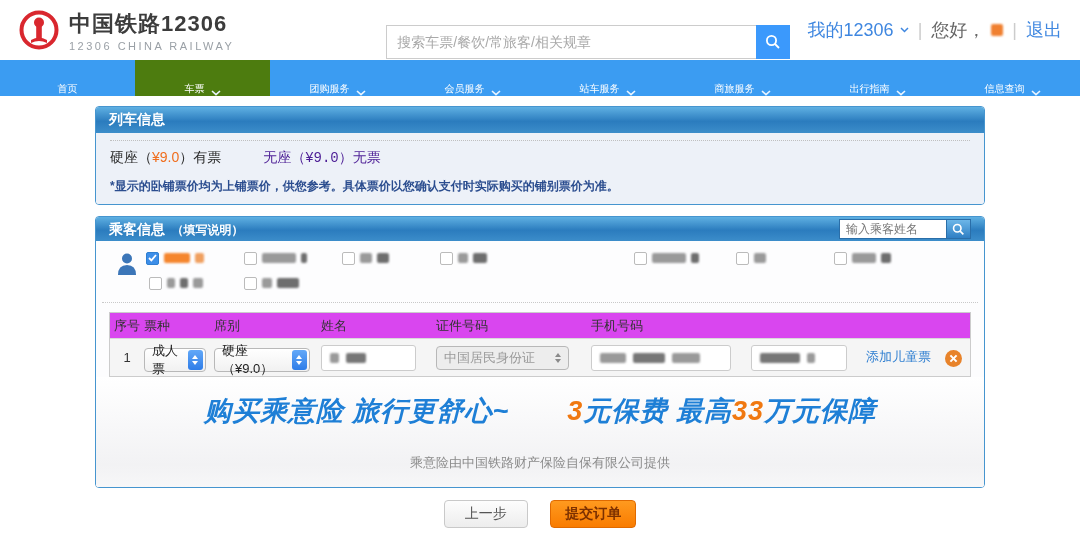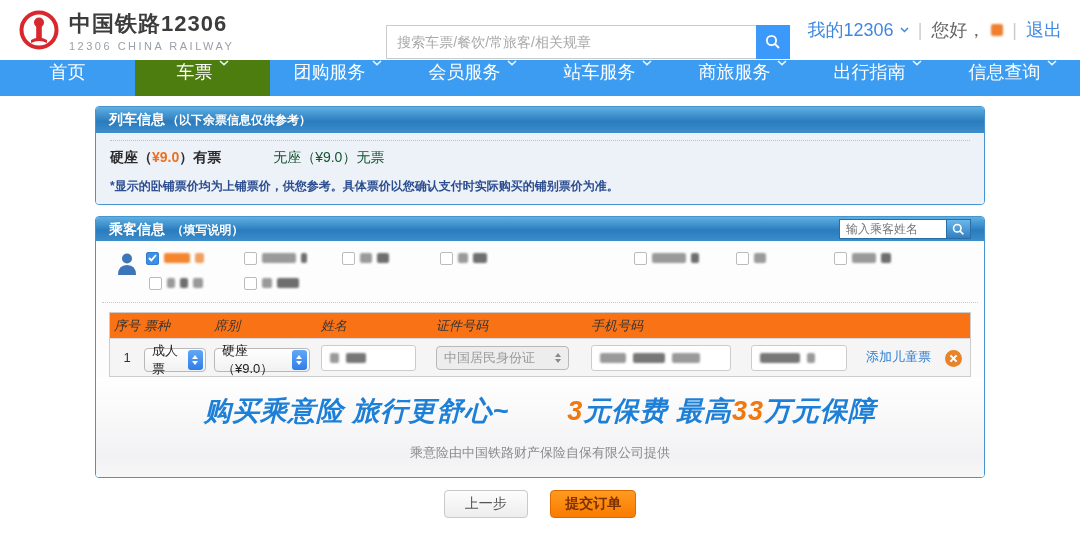--- a/index.html
+++ b/index.html
@@ -18,43 +18,43 @@
   .srch button { width:34px; height:34px; background:#3b99fc; border:none; cursor:pointer;
     display:flex; align-items:center; justify-content:center; }
   .usr { margin-left:auto; display:flex; align-items:center; font-size:18px; color:#666; gap:6px; white-space:nowrap; }
   .usr a { color:#3f87e0; text-decoration:none; cursor:pointer; }
   .usr .sep { color:#ccc; margin:0 3px; }
   .redact { display:inline-block; background:#9a9a9a; border-radius:2px; height:10px; filter:blur(1.3px); }
   .redact.orange { background:#f08030; width:12px; height:12px; }
 
   
   .nav { height:36px; background:#3b9cf2; display:flex; }
-  .nav a { flex:0 0 135px; display:flex; align-items:flex-start; justify-content:center; gap:6px;
-    color:#fff; font-size:18px; text-decoration:none; cursor:pointer; }
+  .nav a { flex:0 0 135px; display:flex; align-items:flex-end; justify-content:center; gap:6px;
+    color:#fff; font-size:10px; text-decoration:none; cursor:pointer; }
   .nav a.active { background:#4d7c0f; }
 
   
   .main { width:890px; margin:10px auto 0; }
   .panel { border:1px solid #4695cf; border-radius:4px; overflow:hidden; }
   .phead { height:26px; background:linear-gradient(180deg,#5fb0e2 0%,#2b7cbe 55%,#3c8dca 100%);
     display:flex; align-items:center; padding:12px 13px; }
   .ptitle { color:#fff; font-weight:bold; font-size:14px; }
   .pnote { color:#fff; font-size:12px; font-weight:bold; margin-left:2px; }
 
   
   .train-body { background:#edf1f8; padding:7px 14px 9px; }
   .tline { white-space:nowrap; padding:3px 0 6px; }
   .t-big { font-size:17px; font-weight:bold; color:#1f1f1f; }
   .t-mid { font-size:15px; font-weight:bold; color:#1f1f1f; }
   .t-sm  { font-size:13px; color:#444; }
   .dotted { border-top:1px dotted #bfbfbf; }
   .seatline { padding:8px 0 7px; font-size:14px; }
-  .seat-ok { color:#2b2b2b; font-weight:bold; }
+  .seat-ok { color:#2b2b2b; font-weight:normal; }
   .seat-ok .price { color:#f06e1e; }
-  .seat-no { color:#14532d; margin-left:48px; }
+  .seat-no { color:#4c1d95; margin-left:38px;font-family:Liberation Mono, monospace; }
   .train-note { font-size:12px; font-weight:bold; color:#2b4d8f; padding-top:4px; }
 
   
   .p2 { margin-top:11px; }
   .p2 .phead { justify-content:space-between; height:15px; }
   .head-search { display:flex; align-items:center; }
   .head-search input { width:108px; height:20px; border:1px solid #2a6ea8; font-size:12px; padding:0 6px; outline:none; }
   .head-search button { width:24px; height:20px; border:1px solid #2a6ea8; border-left:none; cursor:pointer;
     background:linear-gradient(180deg,#6cb6e8,#2f7fc4); display:flex; align-items:center; justify-content:center; }
   .p2-body { background:#fdfdfe; }
@@ -63,21 +63,21 @@
   .pick-grid { position:relative; flex:1; height:52px; }
   .pick-item { position:absolute; display:flex; align-items:center; gap:5px; cursor:pointer; height:16px; }
   .cb { width:13px; height:13px; border:1px solid #bbb; border-radius:2px; background:#fff;
     display:inline-flex; align-items:center; justify-content:center; flex:none; }
   .cb.on { background:#3d8ee8; border-color:#2f7fd1; }
   .dotted2 { border-top:1px dotted #c9c9c9; margin:0 6px; }
 
   
   .tbl { margin:9px 13px 0; border:1px solid #ccc; background:#f5f5f5; }
   .trh, .trr { display:grid; grid-template-columns:34px 70px 107px 115px 155px 160px 115px 1fr; align-items:center; }
-  .trh { background:#f97316; height:26px; border-bottom:1px solid #d9d9d9;font-style:italic; }
+  .trh { background:#d946ef; height:26px; border-bottom:1px solid #d9d9d9; }
   .trh span { font-size:13px; color:#333; }
   .trh span:first-child { text-align:center; }
   .trr { height:37px; font-size:13px; color:#333; }
   .cell-idx { text-align:center; }
   .sel { display:inline-flex; align-items:center; height:24px; border:1px solid #b8b8b8; border-radius:4px;
     background:linear-gradient(#ffffff,#f1f1f1); padding-left:7px; font-size:13px; color:#222; cursor:pointer; }
   .sel .stp { margin-left:auto; width:17px; height:20px; margin-right:2px; border-radius:3px;
     background:linear-gradient(#62a8f8,#2f7de8); display:flex; flex-direction:column; align-items:center; justify-content:center; gap:2px; }
   .sel.dis { background:#ededed; color:#9a9a9a; cursor:default; }
   .sel.dis .stp { background:#ededed; }
@@ -87,21 +87,21 @@
   .inp { display:inline-flex; align-items:center; gap:7px; height:26px; background:#fff;
     border:1px solid #ccc; border-radius:3px; padding:0 8px; }
   .addchild { color:#2f7fd1; text-decoration:none; font-size:13px; cursor:pointer; }
   .xbtn { display:inline-flex; vertical-align:middle; margin-left:10px; cursor:pointer; }
 
   
   .ins { text-align:center; padding:16px 0 15px; background:linear-gradient(180deg,#ffffff,#f2f2f4 80%,#f7f7f8); }
   .ins-head { font-size:27px; font-weight:bold; font-style:italic; color:#1e7fd6; letter-spacing:1px; white-space:nowrap; }
   .ins-head .org { color:#f07810; }
   .ins-gap { display:inline-block; width:58px; }
-  .ins-prov { margin-top:15px; font-size:13px; color:#8a8a8a; }
+  .ins-prov { margin-top:25px; font-size:13px; color:#8a8a8a; }
 
   
   .actions { text-align:center; margin-top:12px; }
   .btn-back { width:84px; height:28px; font-size:14px; color:#555; cursor:pointer;
     background:linear-gradient(#fdfdfd,#ededed); border:1px solid #c9c9c9; border-radius:4px; }
   .btn-submit { width:86px; height:28px; font-size:14px; font-weight:bold; color:#7c3000; cursor:pointer;
     background:linear-gradient(#ff9a1f,#f97c00); border:1px solid #e06a00; border-radius:4px; margin-left:18px; }
 </style>
 </head>
 <body>
@@ -187,21 +187,20 @@
         <path d="M1 1 L5 4.6 L9 1" fill="none" stroke="#eaf4ff" stroke-width="1.6"></path>
       </svg>
     </a>
 </div>
 
 <div class="main">
 
   <div class="panel">
     <div class="phead">
       <span class="ptitle">列车信息</span>
-      <span class="pnote">（以下余票信息仅供参考）</span>
     </div>
     <div class="train-body">
       <div class="dotted"></div>
       <div class="seatline">
         <span class="seat-ok"><span>硬座（</span><span class="price">¥9.0</span><span>）有票</span></span>
         <span class="seat-no">无座（¥9.0）无票</span>
       </div>
       <div class="train-note">*显示的卧铺票价均为上铺票价，供您参考。具体票价以您确认支付时实际购买的铺别票价为准。</div>
     </div>
   </div>

